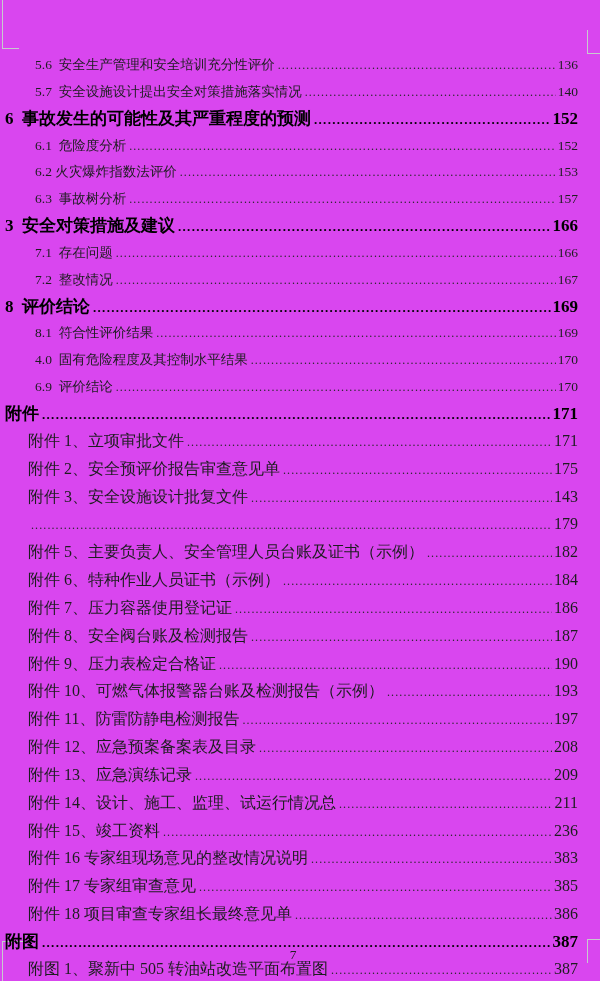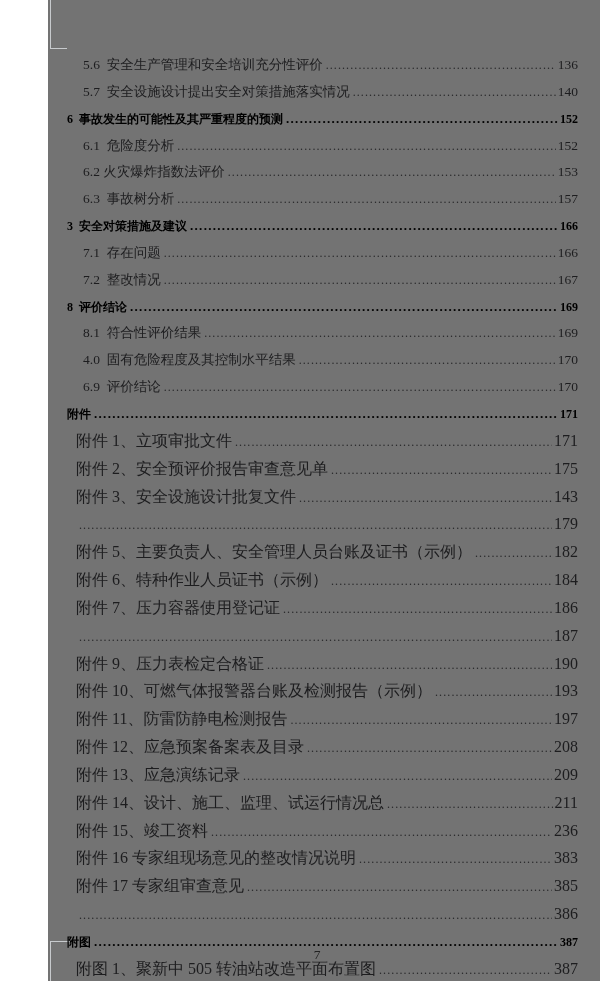--- a/index.html
+++ b/index.html
@@ -3,21 +3,21 @@
 <meta charset="utf-8">
 <style>
   html, body { margin: 0; padding: 0; }
   body {
     width: 600px; height: 981px;
     background: #ffffff;
     position: relative; overflow: hidden;
     font-family: "Liberation Serif", "DejaVu Serif", serif;
     color: #1d1d1f;
   }
-  .page { position: absolute; inset: 0; background: #737373; margin-left: 48px; }
+  .page { position: absolute; inset: 0; background: #d946ef; }
 
   
   .mark { position: absolute; border: 0 solid #c7cacd; }
   .mark.tl { left: 2px;   top: -1px;  width: 16px; height: 49px; border-left-width: 1px; border-bottom-width: 1px; }
   .mark.tr { left: 587px; top: 30px;  width: 13px; height: 23px; border-left-width: 1px; border-bottom-width: 1px; }
   .mark.bl { left: 2px;   top: 941px; width: 22px; height: 41px; border-left-width: 1px; border-top-width: 1px; }
   .mark.br { left: 587px; top: 939px; width: 13px; height: 23px; border-left-width: 1px; border-top-width: 1px; }
 
   .toc { position: absolute; left: 0; top: 52px; right: 0; }
   .row {
@@ -28,21 +28,21 @@
   .row .label { flex: 0 0 auto; white-space: pre; }
   .row .dots  { flex: 1 1 auto; min-width: 0; overflow: hidden; margin: 0 2px 0 3px; }
   .row .dots::after {
     content: "................................................................................................................................................................................................................................................";
     font-size: 12px; letter-spacing: 1.1px; color: #2a2a2c;
   }
   .row .pg { flex: 0 0 auto; }
 
   .row.section  { padding-left: 35px; font-size: 13.5px; }
   .row.appendix { padding-left: 28px; font-size: 16px; }
-  .row.chapter  { padding-left: 19px;  font-size: 12px; font-weight: 700; color: #000000; }
+  .row.chapter  { padding-left: 5px;  font-size: 17px; font-weight: 700; color: #000000; }
   .row.chapter .dots::after { font-size: 13px; letter-spacing: 1.3px; color: #000000; font-weight: 700; }
 
   .footer {
     position: absolute; left: 0; right: 14px; top: 947px;
     text-align: center; font-size: 13.5px; color: #222222;
   }
 </style>
 </head>
 <body>
 
@@ -152,20 +152,21 @@
         <span class="label">附件 6、特种作业人员证书（示例）</span>
         <span class="dots"></span>
         <span class="pg">184</span>
       </div>
       <div class="row appendix">
         <span class="label">附件 7、压力容器使用登记证</span>
         <span class="dots"></span>
         <span class="pg">186</span>
       </div>
       <div class="row appendix">
+        <span class="label">附件 8、安全阀台账及检测报告</span>
         <span class="dots"></span>
         <span class="pg">187</span>
       </div>
       <div class="row appendix">
         <span class="label">附件 9、压力表检定合格证</span>
         <span class="dots"></span>
         <span class="pg">190</span>
       </div>
       <div class="row appendix">
         <span class="label">附件 10、可燃气体报警器台账及检测报告（示例）</span>
@@ -201,20 +202,21 @@
         <span class="label">附件 16 专家组现场意见的整改情况说明</span>
         <span class="dots"></span>
         <span class="pg">383</span>
       </div>
       <div class="row appendix">
         <span class="label">附件 17 专家组审查意见</span>
         <span class="dots"></span>
         <span class="pg">385</span>
       </div>
       <div class="row appendix">
+        <span class="label">附件 18 项目审查专家组长最终意见单</span>
         <span class="dots"></span>
         <span class="pg">386</span>
       </div>
       <div class="row chapter">
         <span class="label">附图</span>
         <span class="dots"></span>
         <span class="pg">387</span>
       </div>
       <div class="row appendix">
         <span class="label">附图 1、聚新中 505 转油站改造平面布置图</span>

